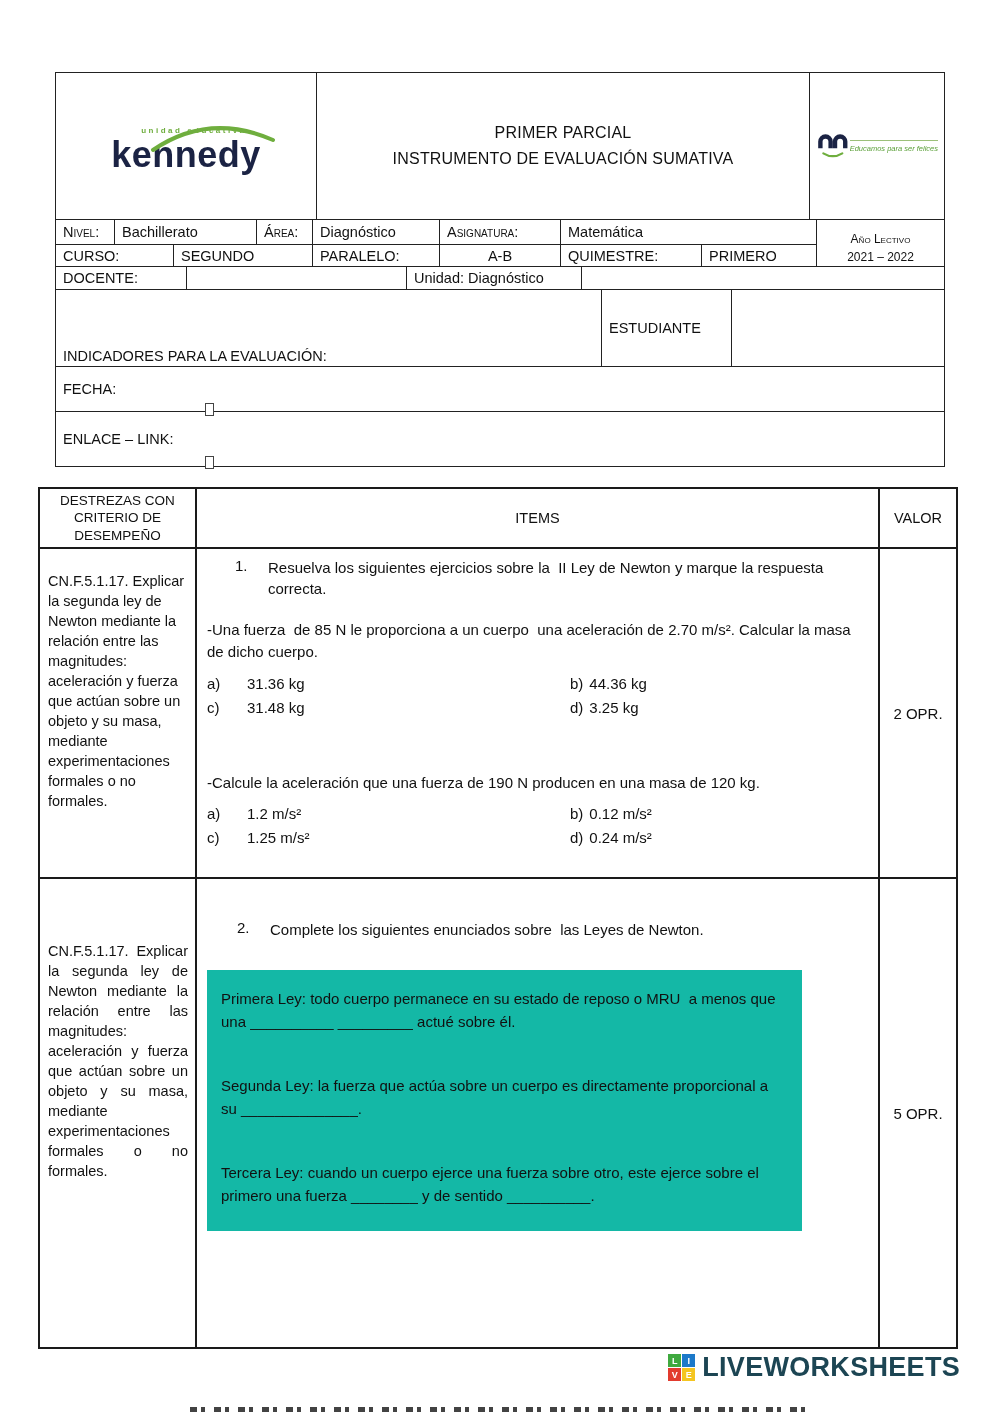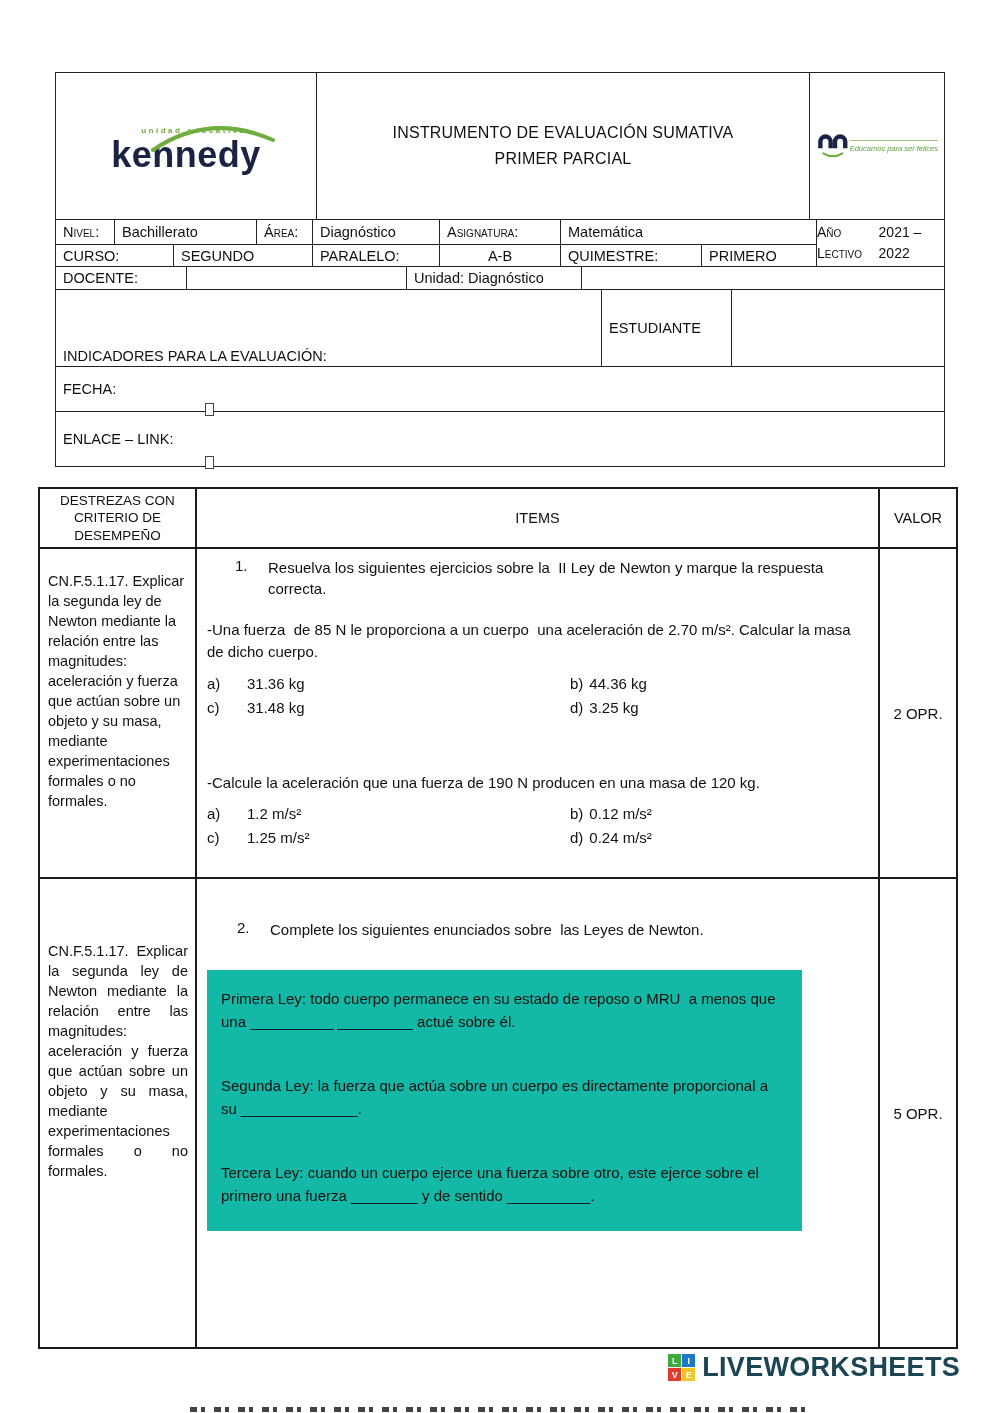--- a/index.html
+++ b/index.html
@@ -22,21 +22,21 @@
   .title-wrap { font-size: 16px; line-height: 1.6; letter-spacing: .2px; }
   .badge-cell { width: 135px; flex-direction: row; justify-content: center; gap: 0; padding: 6px; }
 
   .kennedy { position: relative; padding-top: 8px; }
   .k-tag { font-size: 8px; letter-spacing: 2.5px; color: #6fae3e; margin-left: 30px; font-weight: bold; }
   .k-word { font-size: 36px; font-weight: bold; color: #1b2344; letter-spacing: .5px; line-height: 1.1; }
   .k-swoosh { position: absolute; left: 36px; top: 2px; }
 
   .motto { font-size: 7.5px; color: #5ca03a; border-top: 1px solid #9cc07a; padding-top: 3px; text-align: center; font-style: italic; }
 
-  .anio-cell { flex: 1; display: flex; flex-direction: row; align-items: center; justify-content: flex-start; font-size: 14px; line-height: 1.5; }
+  .anio-cell { flex: 1; display: flex; flex-direction: column; align-items: center; justify-content: flex-end; font-size: 12px; line-height: 1.5; }
 
   .ind-cell { display: block; padding: 3px 7px; line-height: 1.75; white-space: pre-wrap; width: 545px; overflow: hidden; }
   .estudiante-cell { width: 130px; }
 
   .tiny-input { position: absolute; width: 9px; height: 13px; border: 1px solid #444; background: #fff; padding: 0; font-size: 8px; }
 
   
   .mtable { position: absolute; left: 38px; top: 487px; width: 920px; border: 2px solid #1a1a1a; font-size: 15px; }
   .bt2 { border-top: 2px solid #1a1a1a; }
   .bl2 { border-left: 2px solid #1a1a1a; }
@@ -90,22 +90,22 @@
         <div class="kennedy">
           <div class="k-tag">unidad educativa</div>
           <div class="k-word">kennedy</div>
           <svg class="k-swoosh" width="140" height="34" viewBox="0 0 140 34">
             <path d="M6 30 Q62 -8 126 20" stroke="#6fae3e" stroke-width="4" fill="none" stroke-linecap="round"></path>
           </svg>
         </div>
       </div>
       <div class="hcell bl title-cell">
         <div class="title-wrap">
+          <div>PRIMER PARCIAL</div>
           <div>INSTRUMENTO DE EVALUACIÓN SUMATIVA</div>
-          <div>PRIMER PARCIAL</div>
         </div>
       </div>
       <div class="hcell bl badge-cell">
         <svg width="46" height="34" viewBox="0 0 46 34">
           <path d="M6 20 V11 a7 7 0 0 1 14 0 V20" stroke="#1b2344" stroke-width="6" fill="none"></path>
           <path d="M26 20 V11 a7 7 0 0 1 14 0 V20" stroke="#1b2344" stroke-width="6" fill="none"></path>
           <path d="M10 27 q13 8 26 0" stroke="#6fae3e" stroke-width="3" fill="none" stroke-linecap="round"></path>
         </svg>
         <div class="motto">Educamos para ser felices</div>
       </div>

